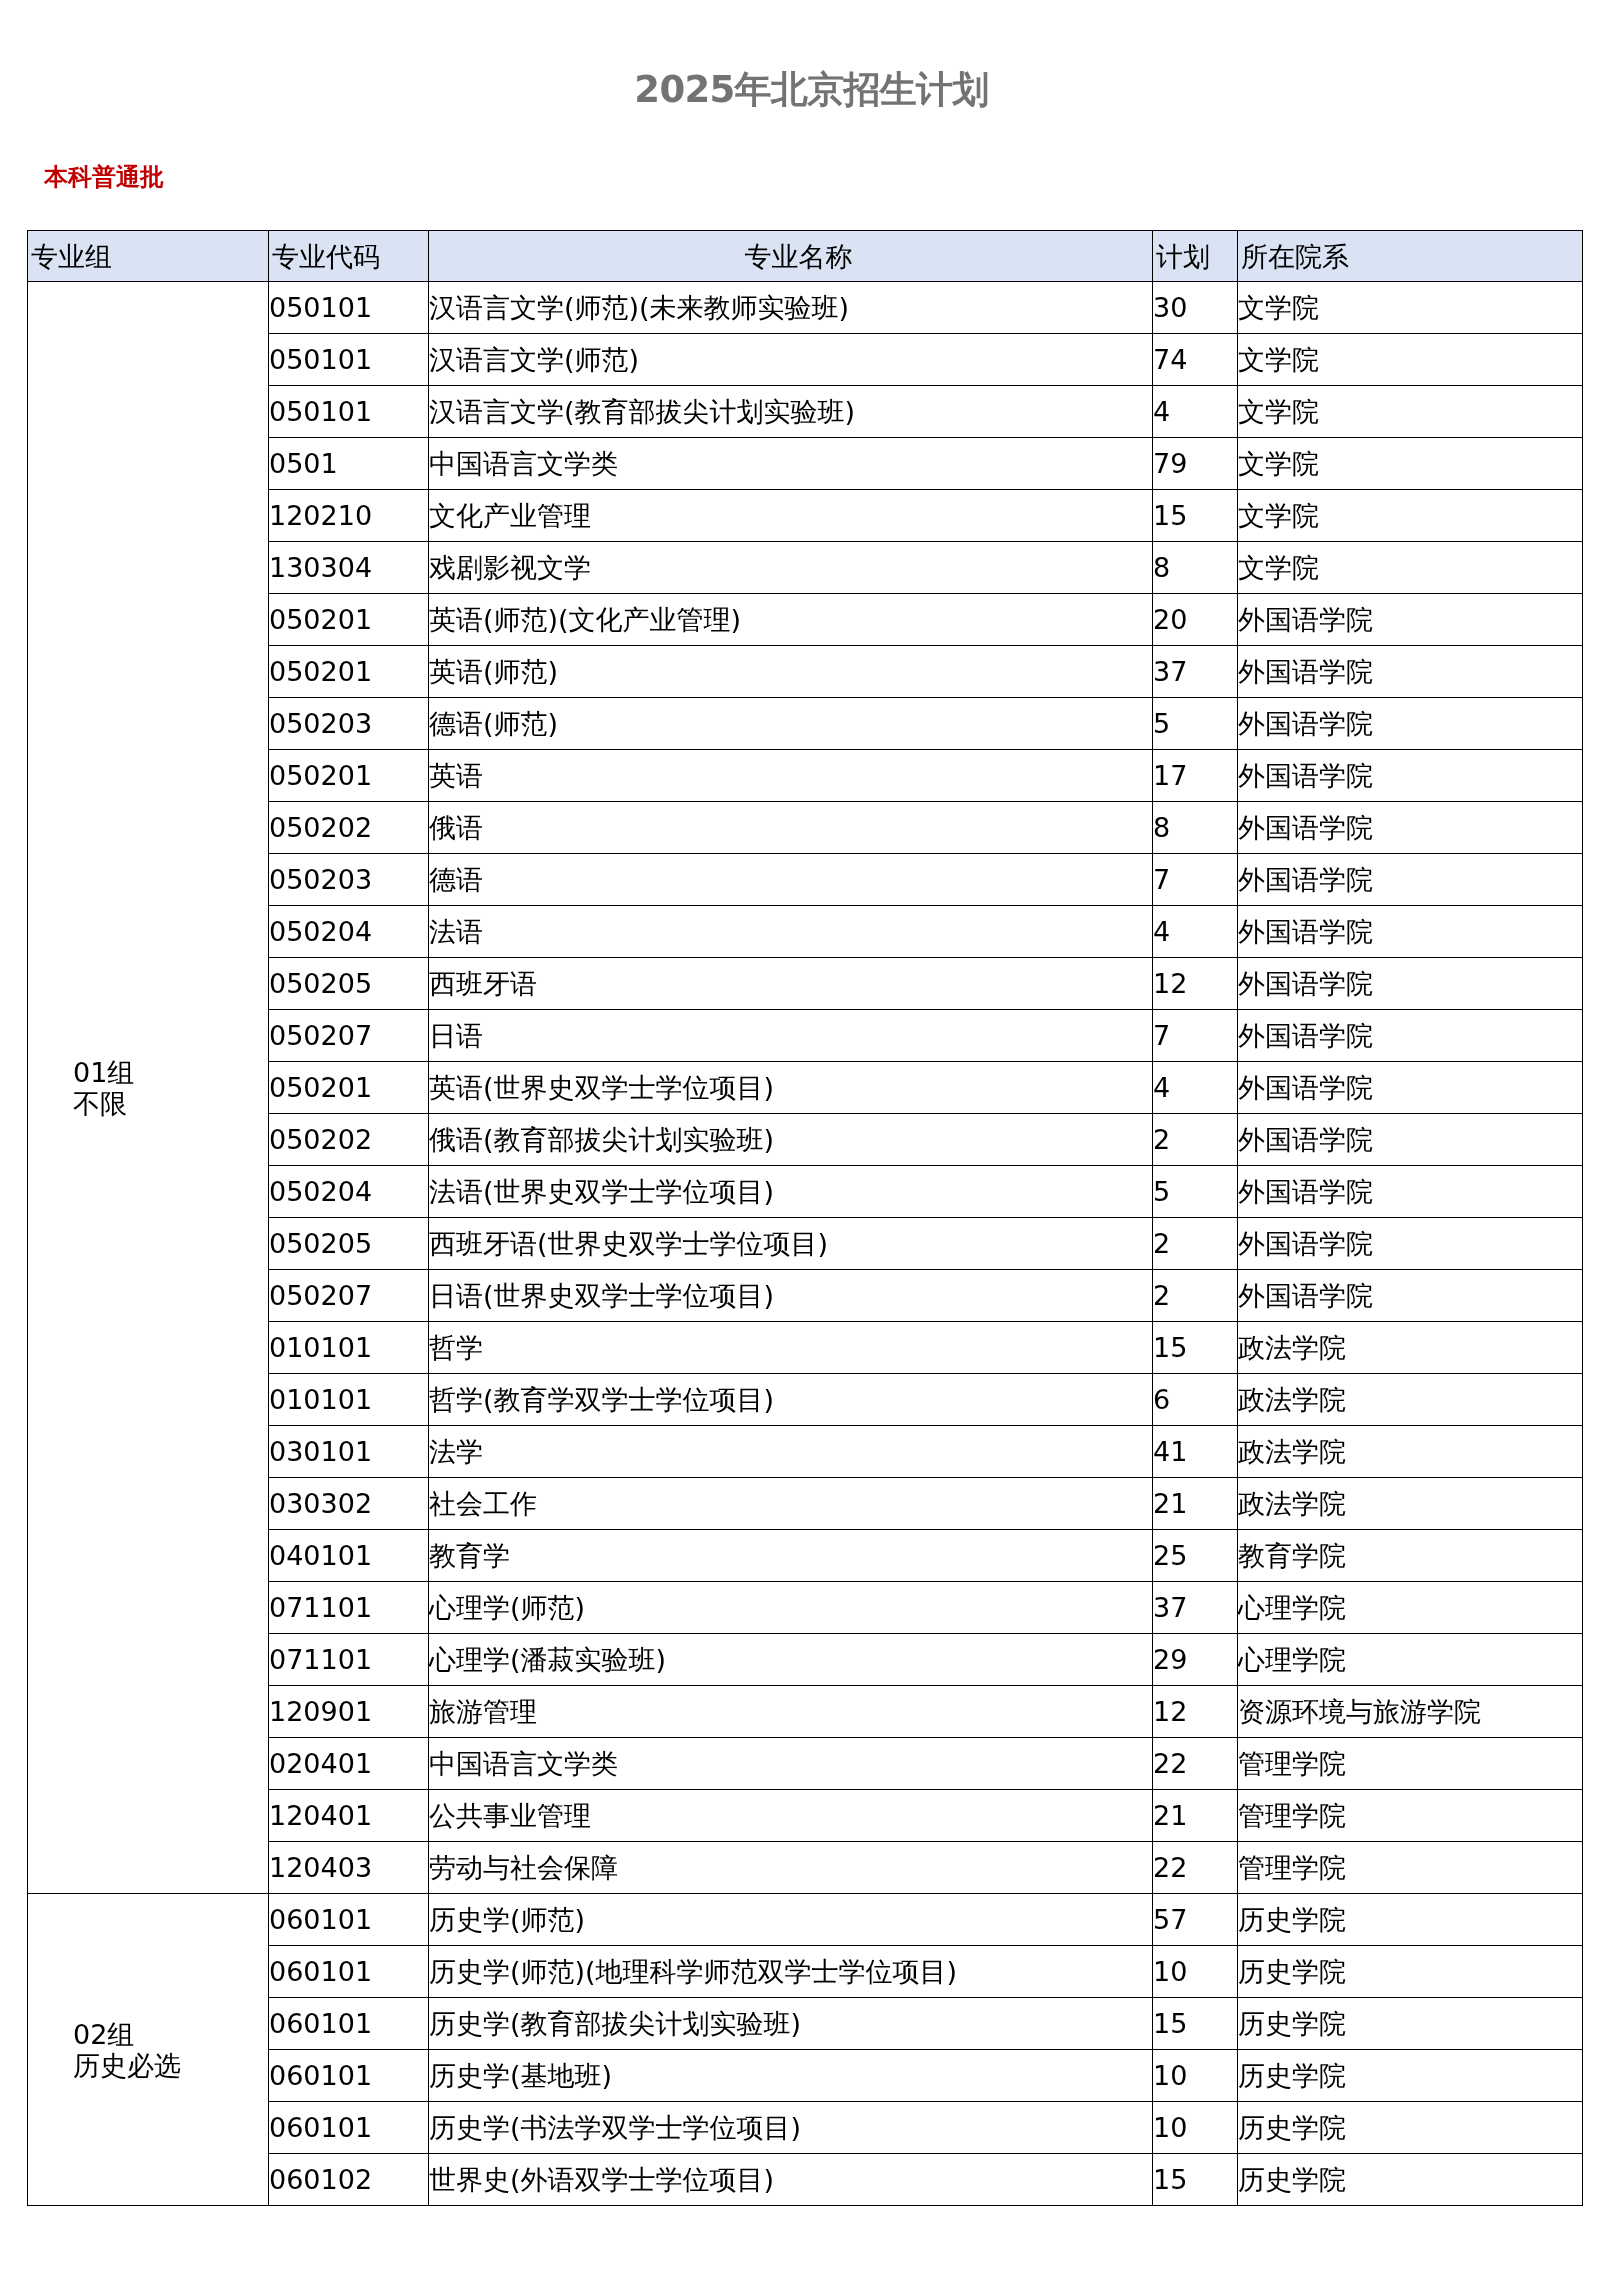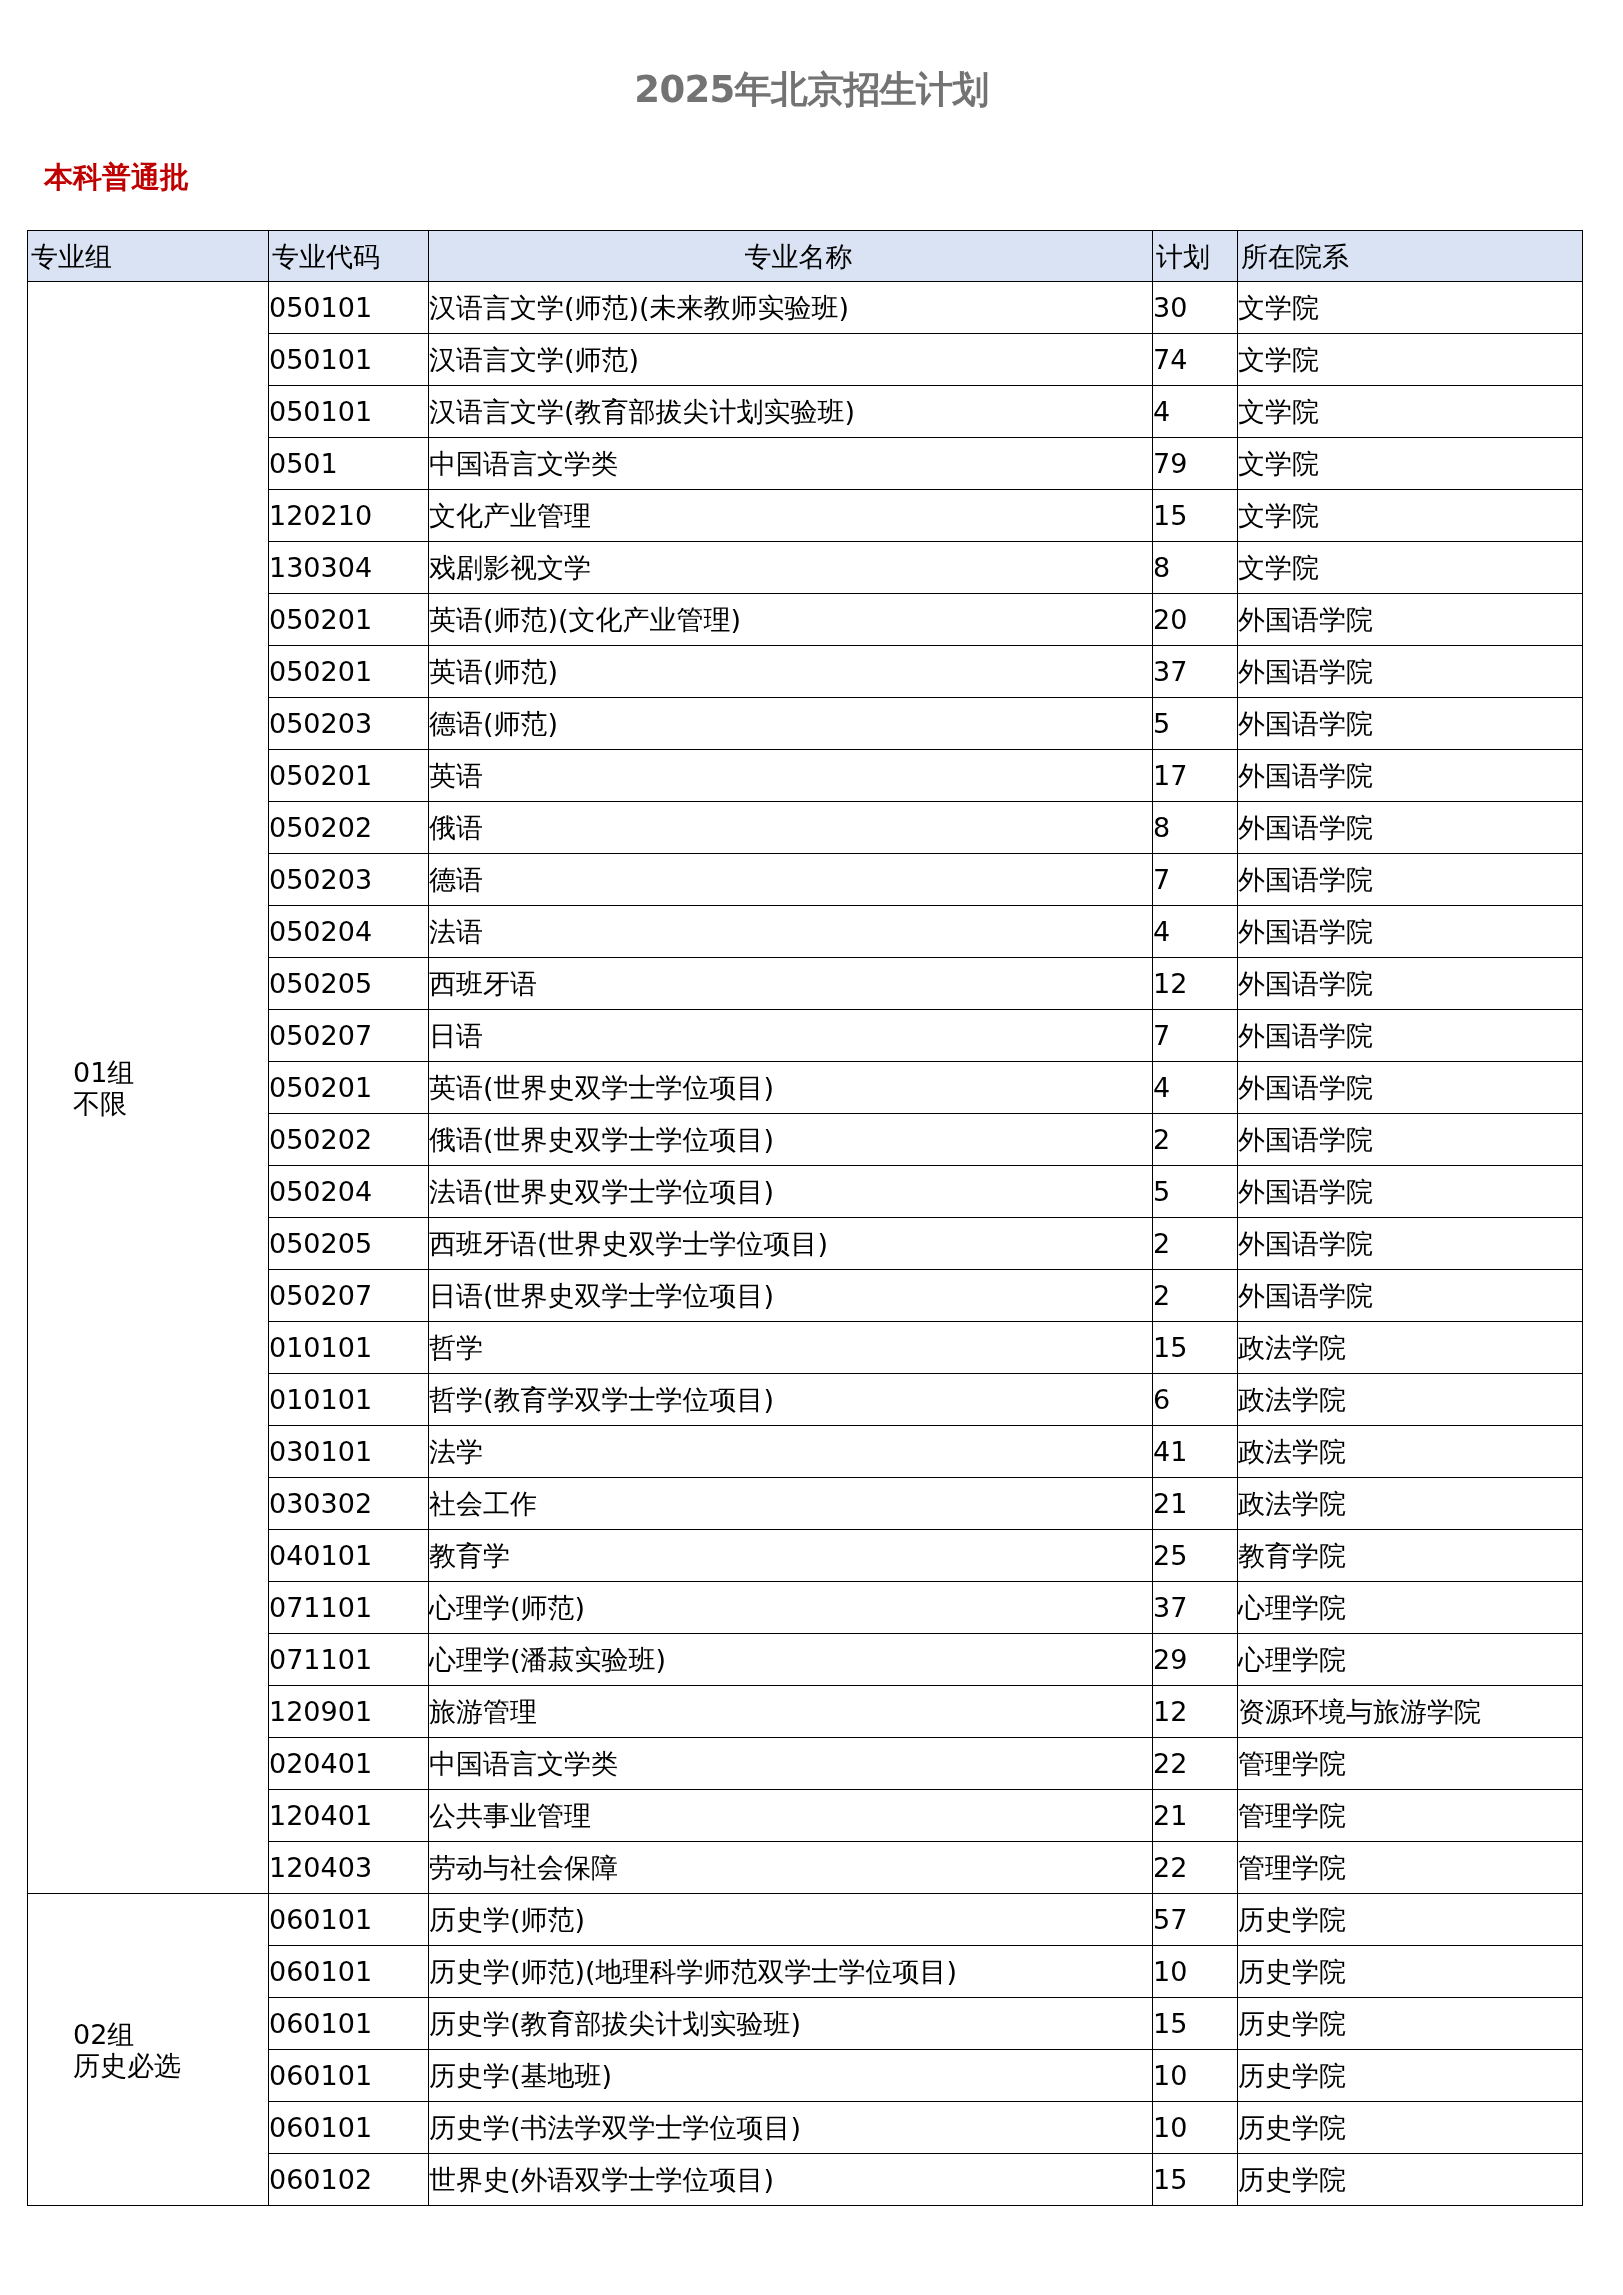--- a/index.html
+++ b/index.html
@@ -8,21 +8,21 @@
     font-family: "DejaVu Sans", "Liberation Sans", sans-serif;
     color: #000;
   }
   .title {
     position: absolute; left: 0; width: 1623px; top: 68px;
     text-align: center; font-size: 37px; font-weight: bold; color: #737373;
     line-height: 44px; letter-spacing: -0.7px;
   }
   .subtitle {
     position: absolute; left: 44px; top: 158px;
-    font-size: 29px; font-weight: bold; color: #c00000; line-height: 38px;
+    font-size: 24px; font-weight: bold; color: #c00000; line-height: 38px;
   }
   table.plan {
     position: absolute; left: 27px; top: 230px;
     border-collapse: collapse; table-layout: fixed; width: 1555px;
   }
   table.plan col.c1 { width: 241px; }
   table.plan col.c2 { width: 160px; }
   table.plan col.c3 { width: 724px; }
   table.plan col.c4 { width: 85px; }
   table.plan col.c5 { width: 345px; }
@@ -159,21 +159,21 @@
         <td class="dept">外国语学院</td>
       </tr>
       <tr>
         <td class="code">050201</td>
         <td class="name">英语(世界史双学士学位项目)</td>
         <td class="plan-num">4</td>
         <td class="dept">外国语学院</td>
       </tr>
       <tr>
         <td class="code">050202</td>
-        <td class="name">俄语(世界史双学士学位项目)</td>
+        <td class="name">俄语(教育部拔尖计划实验班)</td>
         <td class="plan-num">2</td>
         <td class="dept">外国语学院</td>
       </tr>
       <tr>
         <td class="code">050204</td>
         <td class="name">法语(世界史双学士学位项目)</td>
         <td class="plan-num">5</td>
         <td class="dept">外国语学院</td>
       </tr>
       <tr>

